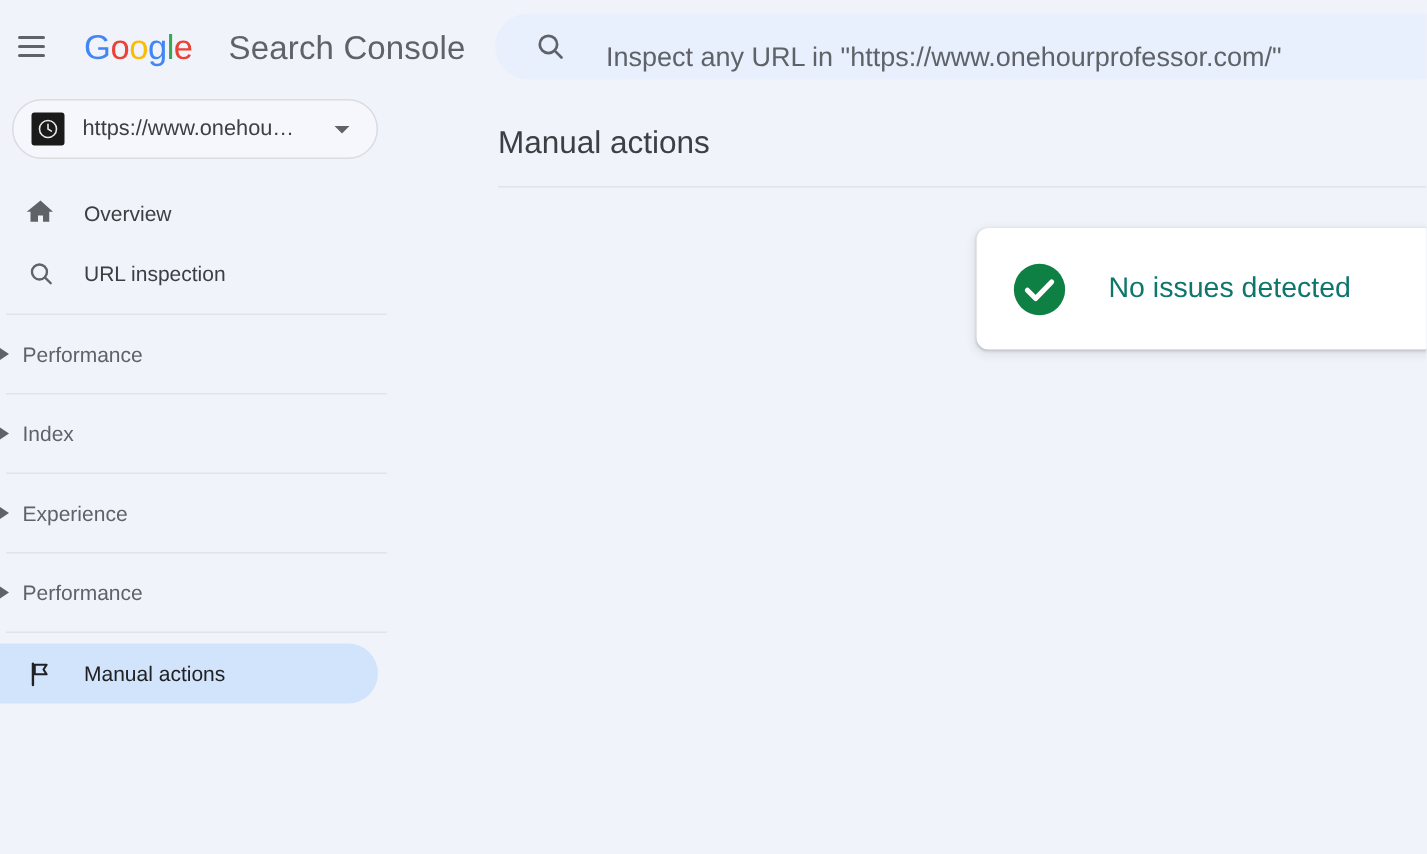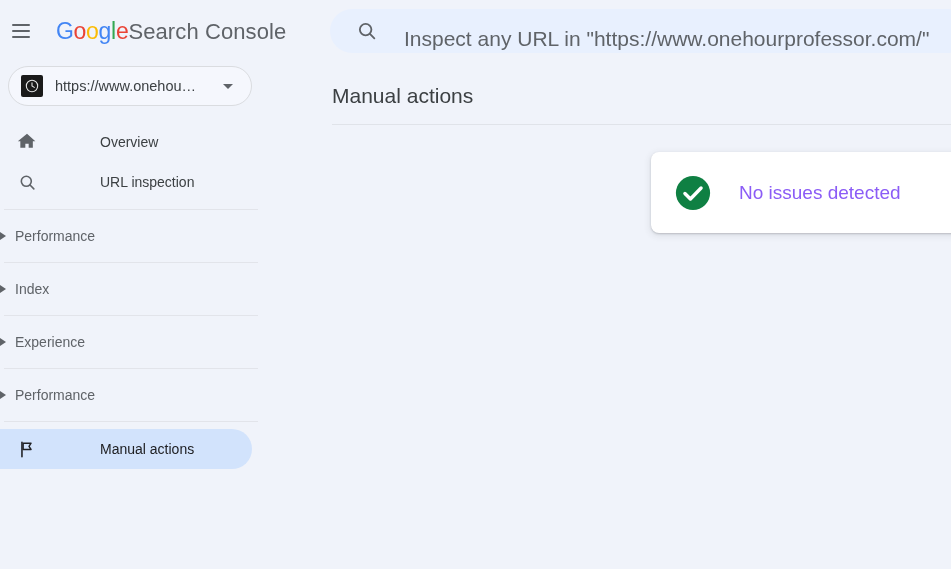--- a/index.html
+++ b/index.html
@@ -66,21 +66,21 @@
     font-size: 23px;
     letter-spacing: -0.3px;
   }
   .brand .g-logo .b { color: #4285f4; }
   .brand .g-logo .r { color: #ea4335; }
   .brand .g-logo .y { color: #fbbc05; }
   .brand .g-logo .gr { color: #34a853; }
   .brand .product {
     color: #5f6368;
     font-weight: 400;
-    margin-left: 0;
+    margin-left: 24px;
     font-size: 22px;
   }
 
   .searchwrap {
     position: absolute;
     left: 330px;
     top: 9px;
     width: 640px;
     height: 44px;
     background: #e8f0fe;
@@ -95,21 +95,21 @@
     margin-left: 26px;
     margin-right: 26px;
     flex: none;
     display: block;
   }
   .search-input {
     border: none;
     outline: none;
     background: transparent;
     font-family: "Liberation Sans", sans-serif;
-    font-size: 21px;
+    font-size: 18px;
     color: #202124;
     width: 540px;
     padding: 0;
     margin-top: 15px;
   }
   .search-input::placeholder {
     color: #5f6368;
     opacity: 1;
   }
 
@@ -182,21 +182,20 @@
     flex: none;
     margin-right: 18px;
     display: flex;
     align-items: center;
     justify-content: center;
   }
   .nav-item .lbl {
     font-size: 14px;
     color: #3c4043;
     white-space: nowrap;
-    margin-left: 44px;
   }
   .nav-item.active {
     background: #d2e3fc;
   }
   .nav-item.active .lbl { color: #202124; }
 
   .divider {
     height: 1px;
     background: #e2e4ea;
     margin: 7px 8px 7px 4px;
@@ -272,21 +271,21 @@
   }
   .status-card .check {
     width: 38px;
     height: 38px;
     flex: none;
     margin-left: 23px;
     margin-right: 27px;
   }
   .status-text {
     font-size: 19px;
-    color: #8b5cf6;
+    color: #0f766e;
     white-space: nowrap;
   }
 </style>
 </head>
 <body>
 
 <div id="app">
 
   <div class="topbar">
     <div class="hamburger">

